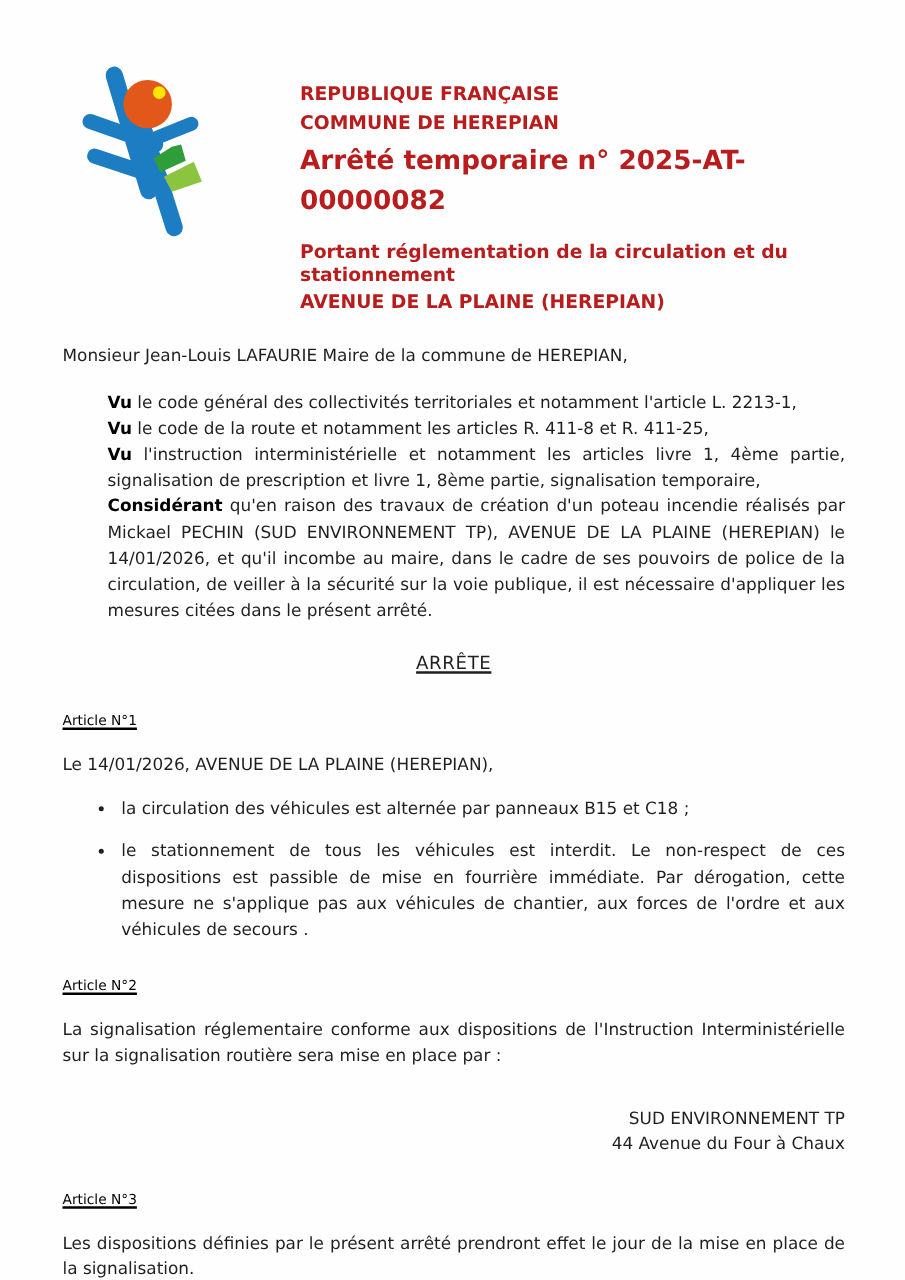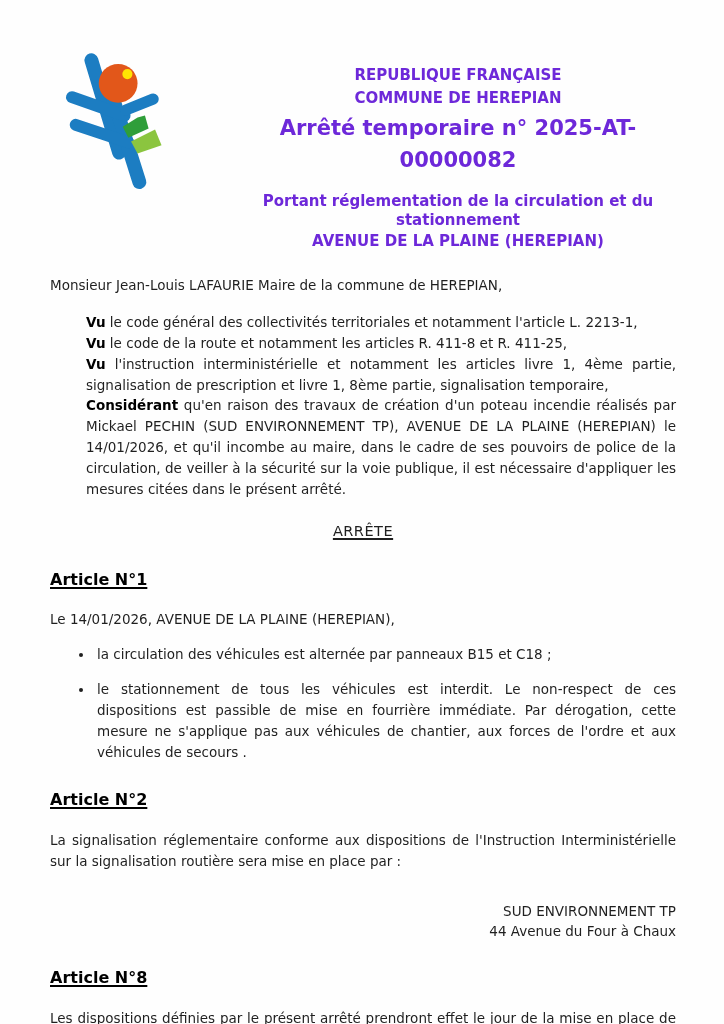--- a/index.html
+++ b/index.html
@@ -18,23 +18,22 @@
     overflow: hidden;
   }
   .logo {
     position: absolute;
     left: 60px;
     top: 48px;
   }
   .header-block {
     margin-left: 190px;
     padding-top: 64px;
-    text-align: center;
     font-weight: bold;
-    color: #6d28d9;
+    color: #b91c1c;
   }
   .h-repub   { font-size: 15px; }
   .h-commune { font-size: 15px; margin-bottom: 1px; }
   .h-decree  { font-size: 21px; margin-bottom: 15px; }
   .h-subject { font-size: 15px; line-height: 1.3; }
   .h-street  { font-size: 15px; line-height: 1.35; }
   .salutation { margin-top: 24px; }
   .vu-block {
     margin-top: 16px;
     margin-left: 36px;
@@ -50,22 +49,22 @@
     letter-spacing: 0.5px;
   }
   .arrete-heading span,
   .article-title span {
     text-decoration: underline;
     text-decoration-thickness: 1.5px;
     text-underline-offset: 2px;
   }
   .article-title {
     margin-top: 25px;
-    font-weight: bold;
-    font-size: 16px;
+    font-weight: normal;
+    font-size: 11px;
     color: #000;
   }
   .article-intro { margin-top: 17px; }
   ul.bullets {
     margin-top: 14px;
     padding-left: 44px;
     list-style-type: disc;
   }
   ul.bullets li {
     margin-bottom: 14px;
@@ -120,16 +119,16 @@
     <li>le stationnement de tous les véhicules est interdit. Le non-respect de ces dispositions est passible de mise en fourrière immédiate. Par dérogation, cette mesure ne s'applique pas aux véhicules de chantier, aux forces de l'ordre et aux véhicules de secours .</li>
   </ul>
 
   <div class="article-title"><span>Article N°2</span></div>
   <p class="article-para">La signalisation réglementaire conforme aux dispositions de l'Instruction Interministérielle sur la signalisation routière sera mise en place par :</p>
   <div class="center-block">
     <div>SUD ENVIRONNEMENT TP</div>
     <div>44 Avenue du Four à Chaux</div>
   </div>
 
-  <div class="article-title"><span>Article N°8</span></div>
+  <div class="article-title"><span>Article N°3</span></div>
   <p class="article-para">Les dispositions définies par le présent arrêté prendront effet le jour de la mise en place de la signalisation.</p>
 
 </div>
 
 </body></html>

